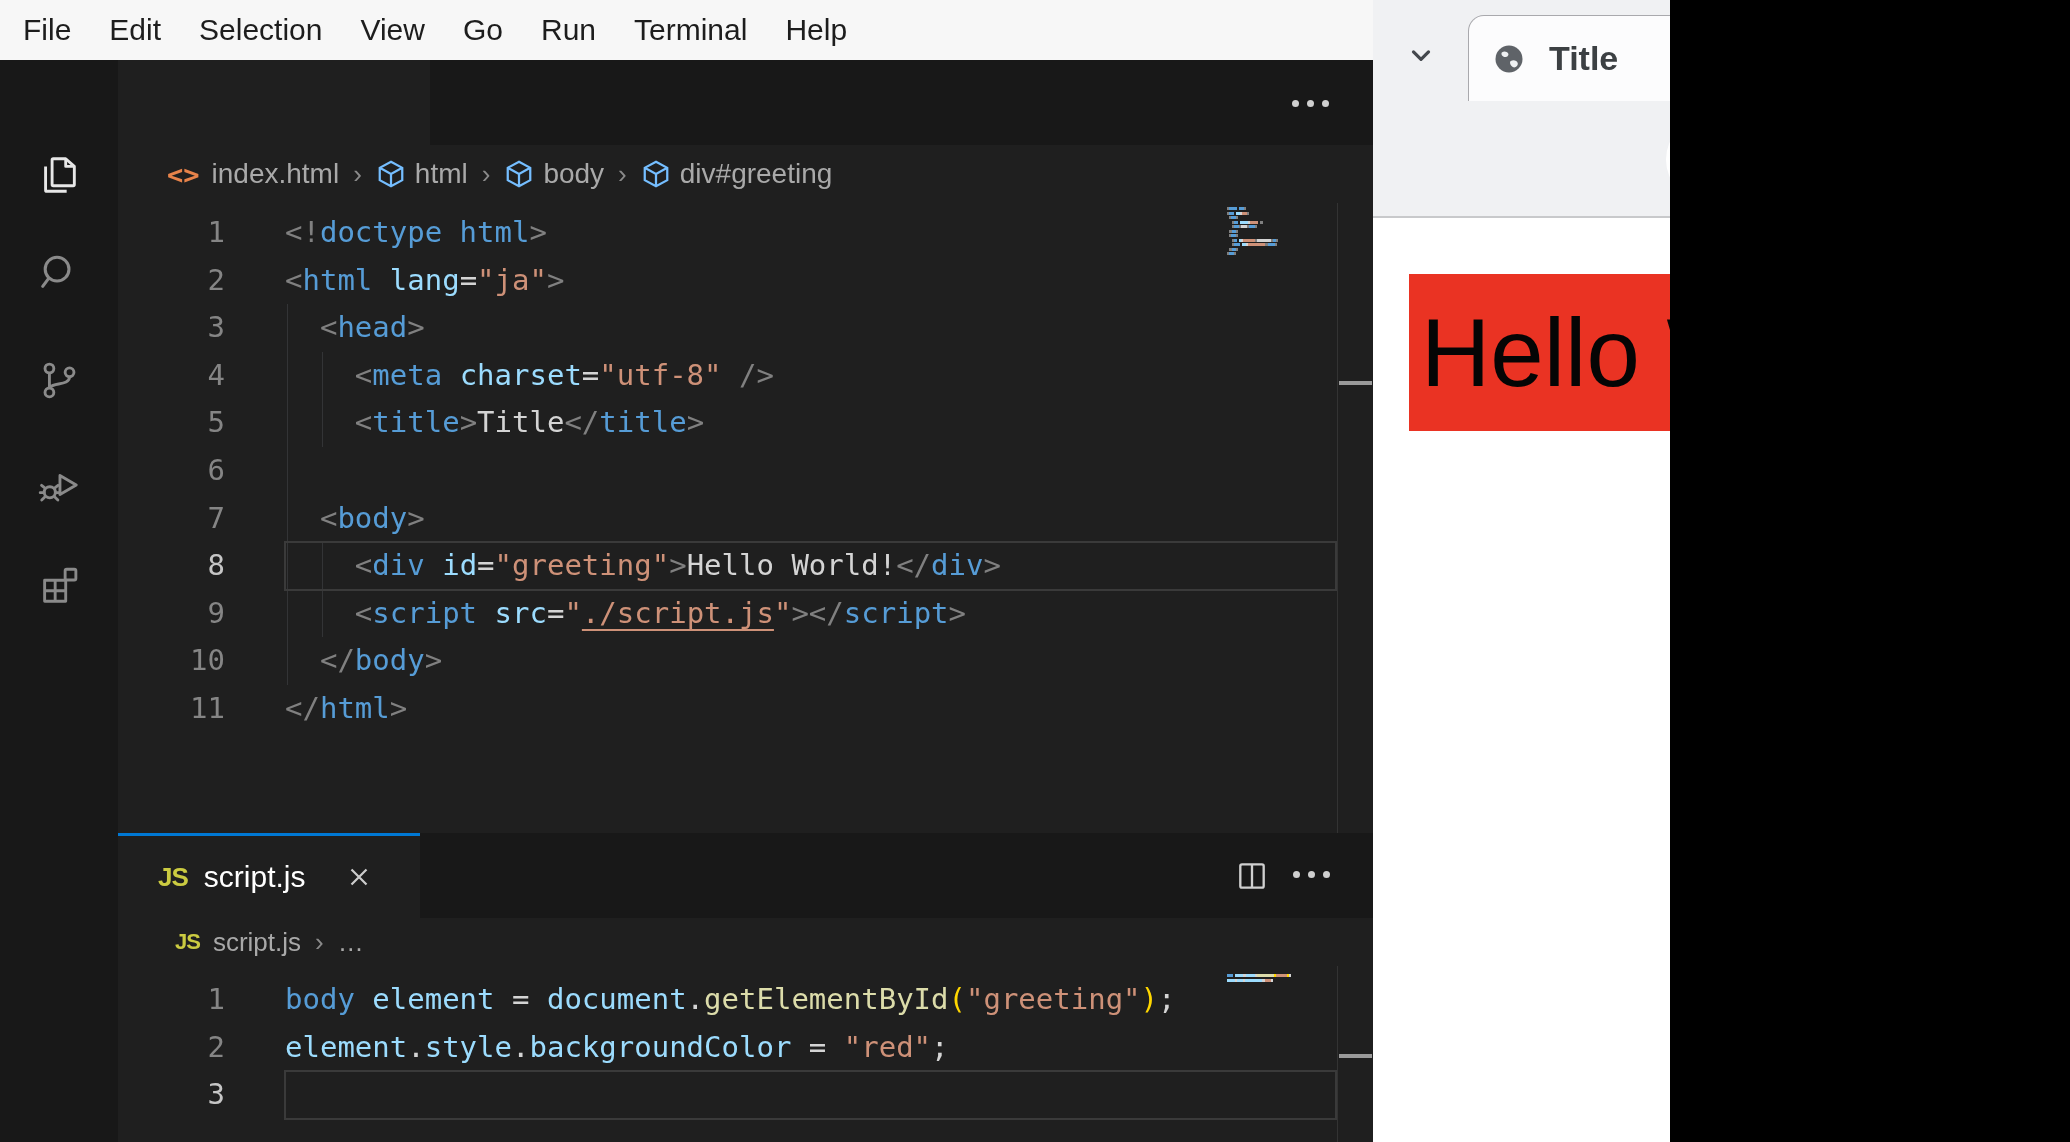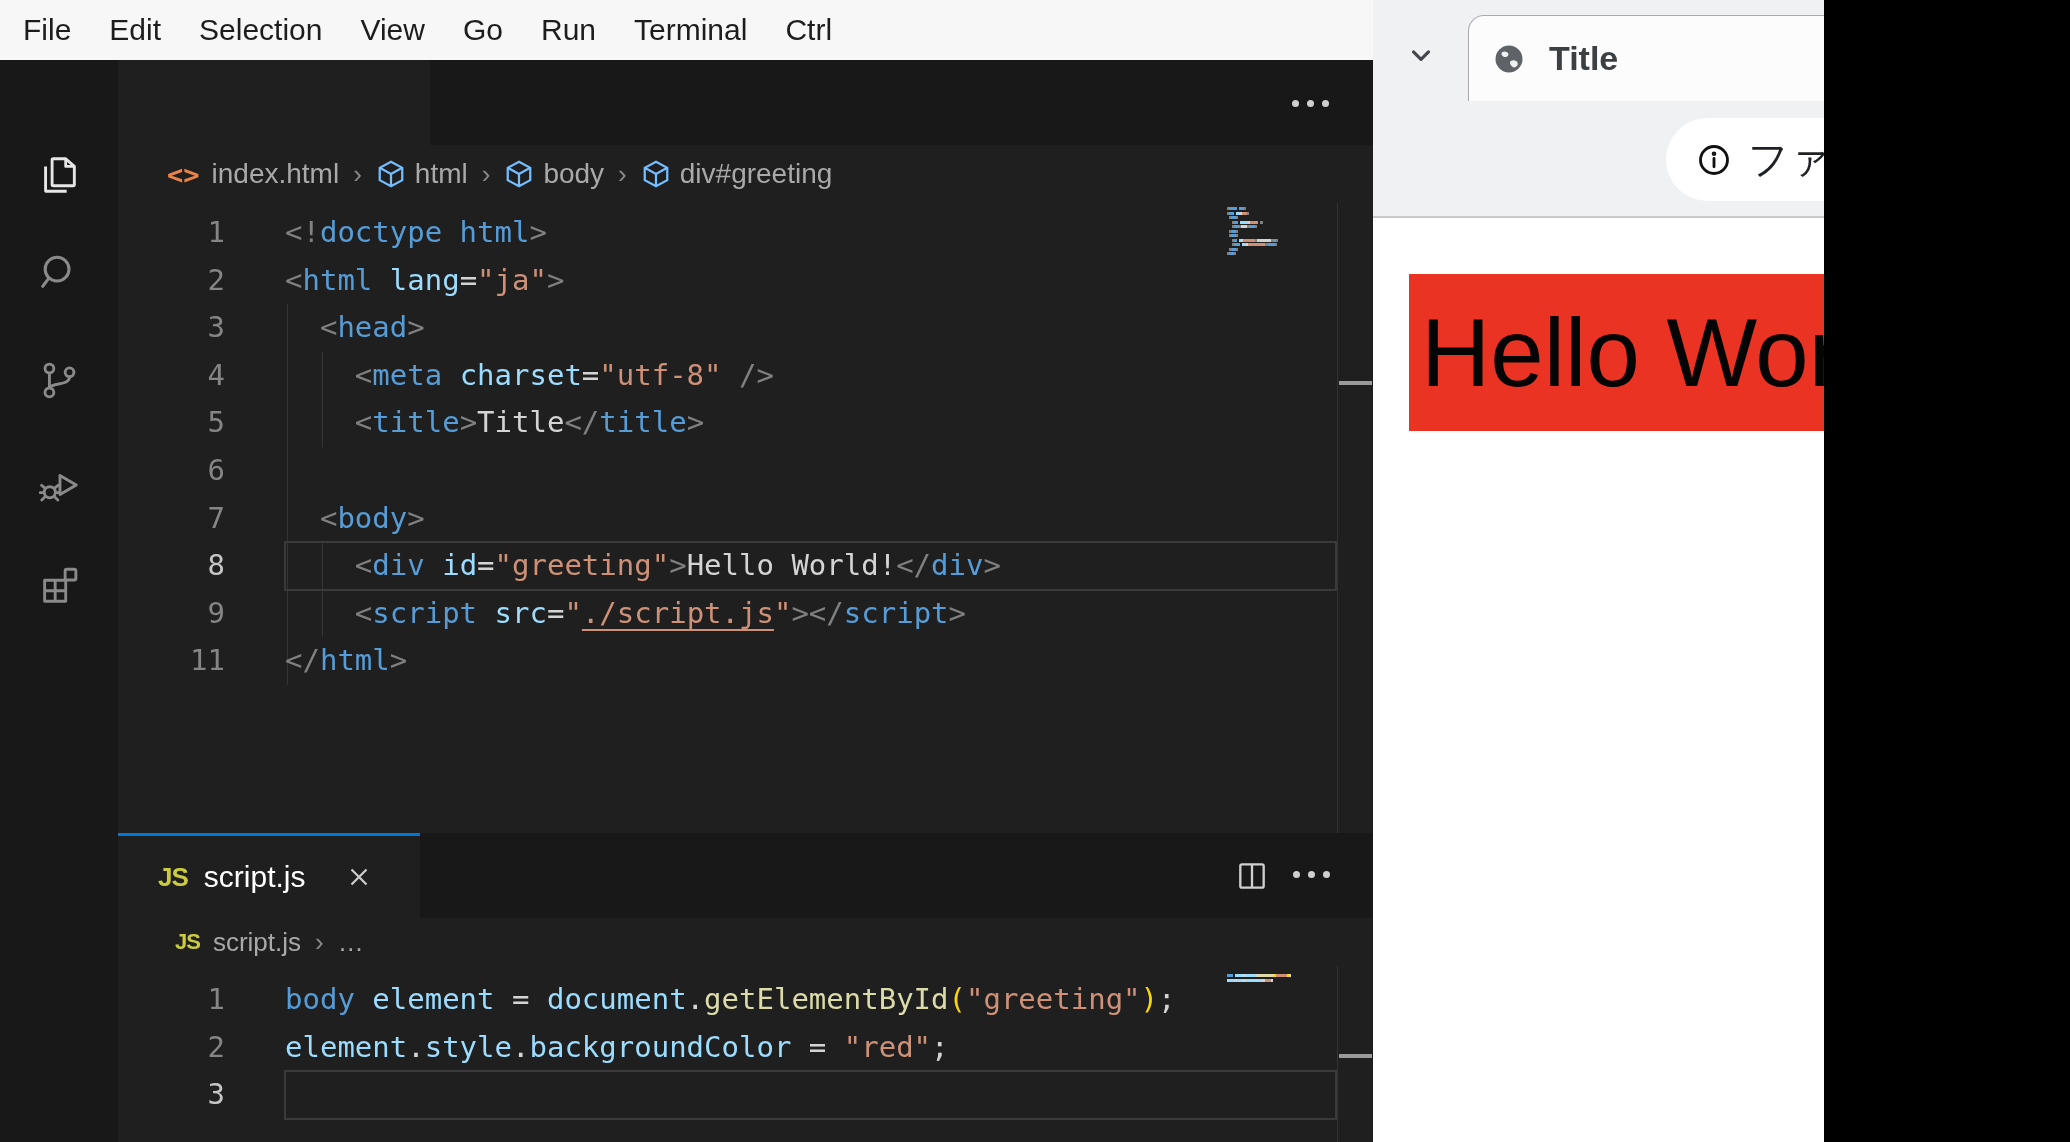--- a/index.html
+++ b/index.html
@@ -1,16 +1,16 @@
 <!DOCTYPE html>
 <html style="--tag: #569cd6; --attr: #9cdcfe; --str: #ce9178; --p: #808080; --pl: #d4d4d4; --txt: #d4d4d4; --kw: #569cd6; --vr: #9cdcfe; --fn: #dcdcaa; --par: #ffd700; --lnk: #ce9178; --accent: #0078d4; --red_block: #ea3323; --js_icon: #cbcb41; --cube: #75beff; --html_file_icon: #e8834a;"><head>
 <meta charset="utf-8">
 <style>
   html,body{margin:0;padding:0;background:#000;}
-  .root{position:relative;width:1824px;height:1142px;overflow:hidden;background:#14532d;
+  .root{position:relative;width:1670px;height:1142px;overflow:hidden;background:#14532d;
         font-family:"Liberation Sans",sans-serif;text-decoration:underline;-webkit-font-smoothing:antialiased;}
 
   
   .vscode{position:absolute;left:0;top:0;width:1373px;height:1142px;background:#1f1f1f;}
   .menubar{position:absolute;left:0;top:0;width:1373px;height:60px;background:#f7f7f7;
            display:flex;align-items:center;padding-left:4px;box-sizing:border-box;}
   .menubar .mi{font-size:30px;color:#1d1d1d;padding:0 19px;cursor:default;}
 
   .vs-body{position:absolute;left:0;top:60px;width:1373px;height:1082px;display:flex;}
   .activitybar{width:118px;height:1082px;background:#181818;flex:none;position:relative;}
@@ -112,21 +112,21 @@
   <div class="vscode">
 
     <div class="menubar">
       <span class="mi">File</span>
       <span class="mi">Edit</span>
       <span class="mi">Selection</span>
       <span class="mi">View</span>
       <span class="mi">Go</span>
       <span class="mi">Run</span>
       <span class="mi">Terminal</span>
-      <span class="mi">Ctrl</span>
+      <span class="mi">Help</span>
     </div>
 
     <div class="vs-body">
       <div class="activitybar">
         <div class="ab-icon active" style="top:67px">
           <svg viewBox="0 0 24 24" fill="none" stroke="currentColor" stroke-width="1.5" stroke-linejoin="round">
             <path d="M9 3.5h6.5L20 7.5V17a.6.6 0 0 1-.6.6H9a.6.6 0 0 1-.6-.6V4.1a.6.6 0 0 1 .6-.6z"></path>
             <path d="M15.5 3.5v4H20"></path>
             <path d="M5 7.5v12.4a.6.6 0 0 0 .6.6H16"></path>
           </svg>
@@ -330,20 +330,24 @@
             </div>
             <div class="cl cur">
               <span class="ln">8</span>
               <span class="ct"><span class="t-pl">    </span><span class="t-p">&lt;</span><span class="t-tag">div</span><span class="t-pl"> </span><span class="t-attr">id</span><span class="t-pl">=</span><span class="t-str">"greeting"</span><span class="t-p">&gt;</span><span class="t-txt">Hello World!</span><span class="t-p">&lt;/</span><span class="t-tag">div</span><span class="t-p">&gt;</span></span>
             </div>
             <div class="cl">
               <span class="ln">9</span>
               <span class="ct"><span class="t-pl">    </span><span class="t-p">&lt;</span><span class="t-tag">script</span><span class="t-pl"> </span><span class="t-attr">src</span><span class="t-pl">=</span><span class="t-str">"</span><span class="t-lnk">./script.js</span><span class="t-str">"</span><span class="t-p">&gt;&lt;/</span><span class="t-tag">script</span><span class="t-p">&gt;</span></span>
             </div>
             <div class="cl">
+              <span class="ln">10</span>
+              <span class="ct"><span class="t-pl">  </span><span class="t-p">&lt;/</span><span class="t-tag">body</span><span class="t-p">&gt;</span></span>
+            </div>
+            <div class="cl">
               <span class="ln">11</span>
               <span class="ct"><span class="t-p">&lt;/</span><span class="t-tag">html</span><span class="t-p">&gt;</span></span>
             </div>
           </div>
 
         <div class="tabbar-bottom">
           <div class="tab-js">
             <span class="js-badge">JS</span>
             <span class="lbl">script.js</span>
             <svg class="tab-close" viewBox="0 0 16 16" fill="none" stroke="currentColor" stroke-width="1.2">

